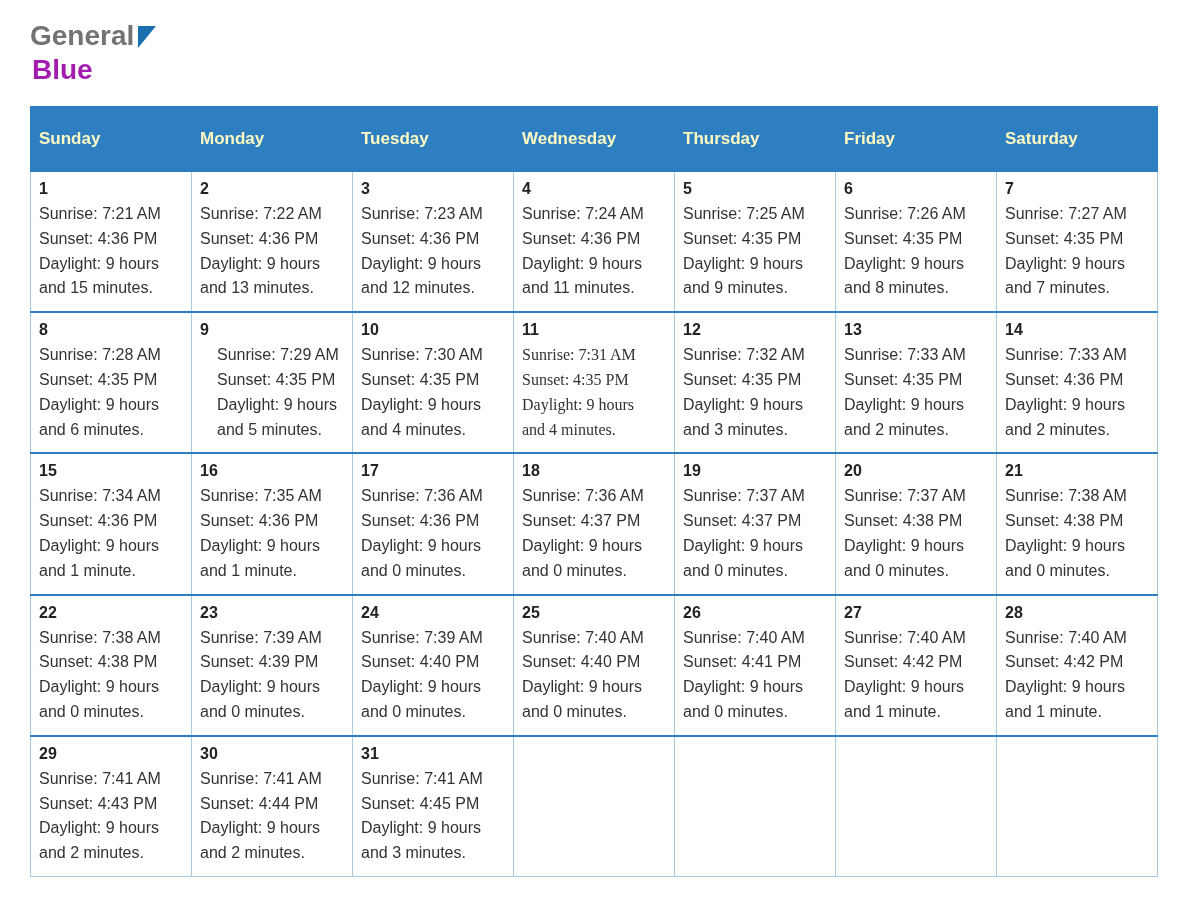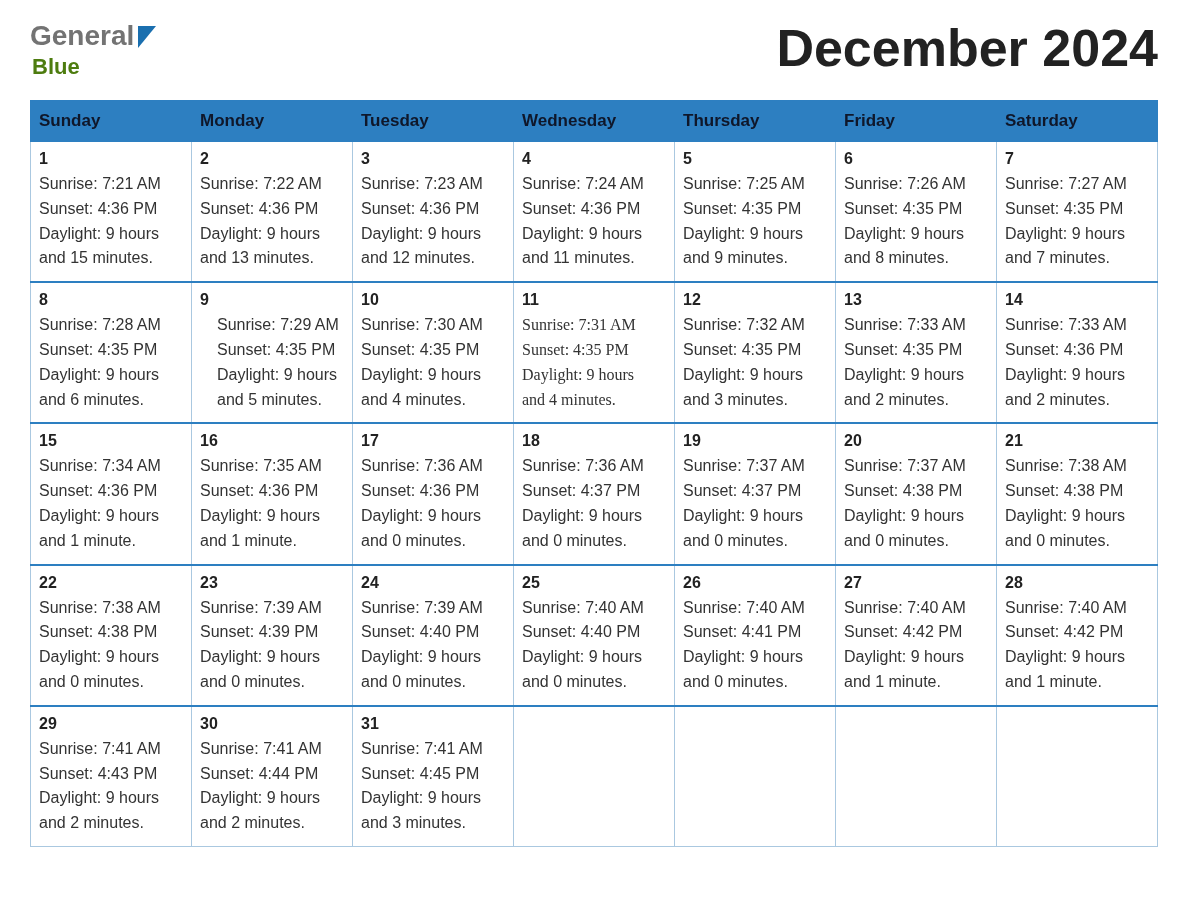--- a/index.html
+++ b/index.html
@@ -15,23 +15,23 @@
       justify-content: space-between;
       align-items: flex-start;
       margin-bottom: 20px;
     }
     .logo {
       display: flex;
       flex-direction: column;
       align-items: flex-start;
     }
     .logo-bottom {
-      font-size: 22px;
-      font-weight: bold;
-      color: #4d7c0f;
+      font-size: 28px;
+      font-weight: bold;
+      color: #a21caf;
       margin-top: 2px;
       margin-left: 2px;
     }
     .title-area {
       text-align: right;
     }
     .month-title {
       font-size: 52px;
       font-weight: bold;
       color: #222;
@@ -42,24 +42,24 @@
       color: #444;
       margin-top: 4px;
     }
     table {
       width: 100%;
       border-collapse: collapse;
       table-layout: fixed;
     }
     th {
       background-color: #2d7fc1;
-      color: #0f172a;
+      color: #fef9c3;
       font-size: 17px;
       font-weight: bold;
-      padding: 10px 8px;
+      padding: 22px 8px;
       text-align: left;
       border: 1px solid #2d7fc1;
     }
     td {
       vertical-align: top;
       padding: 8px 8px 10px 8px;
       border: 1px solid #aac8e0;
       background: #fff;
       font-size: 13.5px;
       color: #222;
@@ -102,21 +102,20 @@
       <span class="logo-general">General</span>
       <span style="display:inline-block;margin-left:4px;vertical-align:top;margin-top:6px;">
         <svg width="18" height="22" viewBox="0 0 18 22">
             <polygon points="0,0 18,0 0,22" fill="#1a6faf"></polygon>
           </svg>
       </span>
     </div>
     <div class="logo-bottom">Blue</div>
   </div>
   <div class="title-area">
-    <div class="month-title">December 2024</div>
   </div>
 </div>
 
 <table>
   <thead>
     <tr>
     <th>Sunday</th>
         <th>Monday</th>
         <th>Tuesday</th>
         <th>Wednesday</th>

